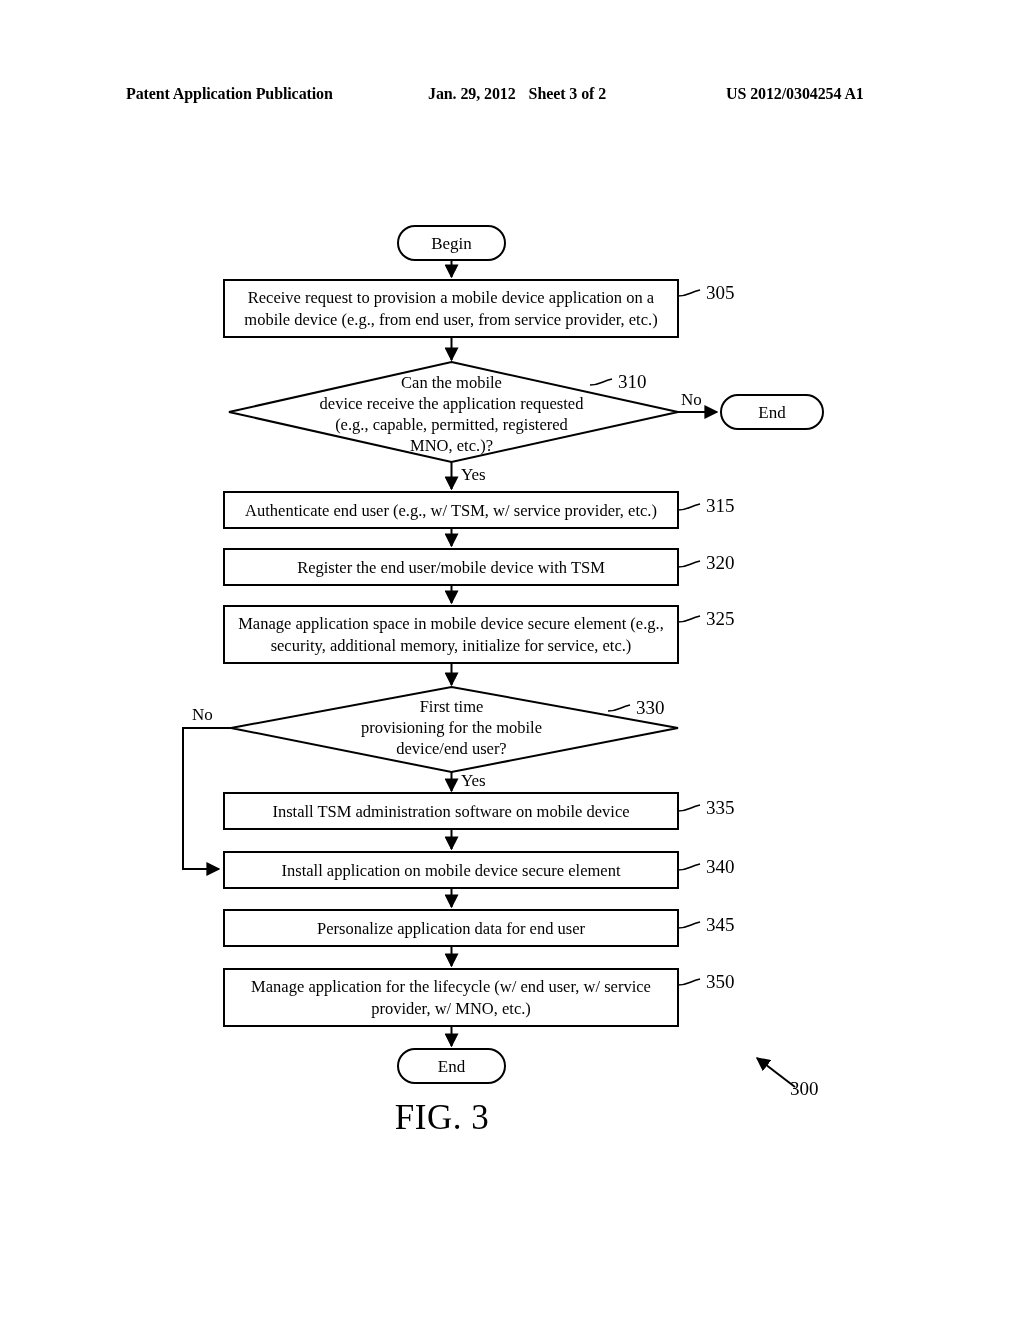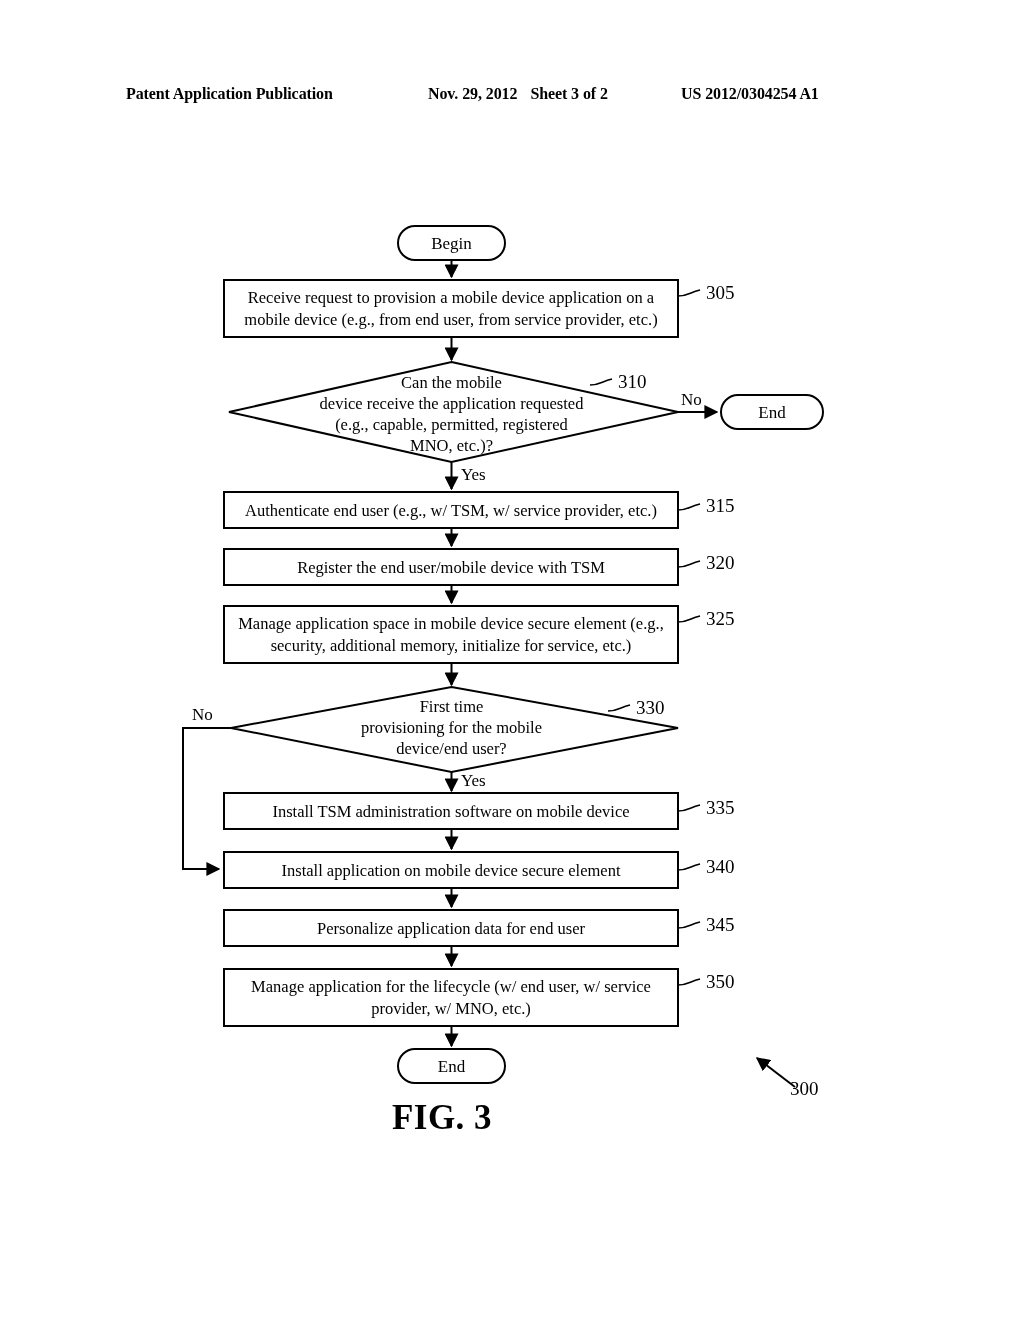--- a/index.html
+++ b/index.html
@@ -41,31 +41,31 @@
   }
   #pub-header .h-mid {
     position: absolute;
     left: 428px;
   }
   #pub-header .h-mid .sheet {
     margin-left: 13px;
   }
   #pub-header .h-right {
     position: absolute;
-    left: 681px;
+    left: 726px;
   }
 
   
   #fig-caption {
     position: absolute;
     left: 0;
     top: 1098px;
     width: 884px;
     text-align: center;
-    font-weight: bold;
+    font-weight: normal;
     font-size: 35px;
     letter-spacing: 0.5px;
   }
 
   
   #flow {
     position: absolute;
     left: 0;
     top: 0;
     width: 1024px;
@@ -108,21 +108,21 @@
   }
 </style>
 </head>
 <body>
 
 <div id="page">
 
   <div id="pub-header">
     <span class="h-left">Patent Application Publication</span>
     <span class="h-mid">
-      <span>Nov. 29, 2012</span><span class="sheet">Sheet 3 of 2</span>
+      <span>Jan. 29, 2012</span><span class="sheet">Sheet 3 of 2</span>
     </span>
     <span class="h-right">US 2012/0304254 A1</span>
   </div>
 
   <svg id="flow" viewBox="0 0 1024 1320">
     <defs>
       <marker id="arrow" viewBox="0 0 10 10" refX="9" refY="5" markerWidth="7" markerHeight="7" orient="auto-start-reverse">
         <path d="M 0 0 L 10 5 L 0 10 z" fill="#000000"></path>
       </marker>
     </defs>

